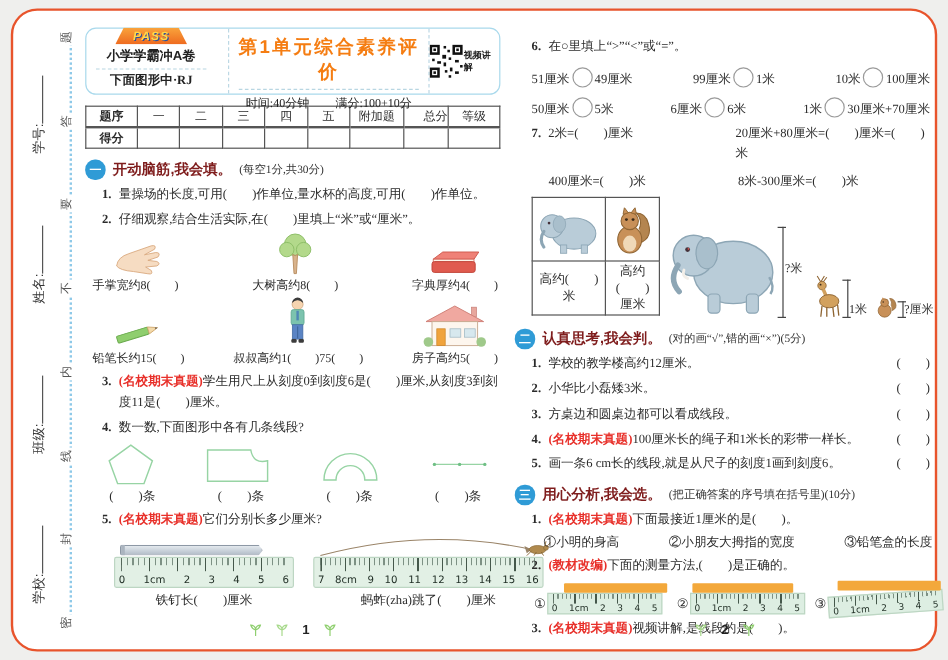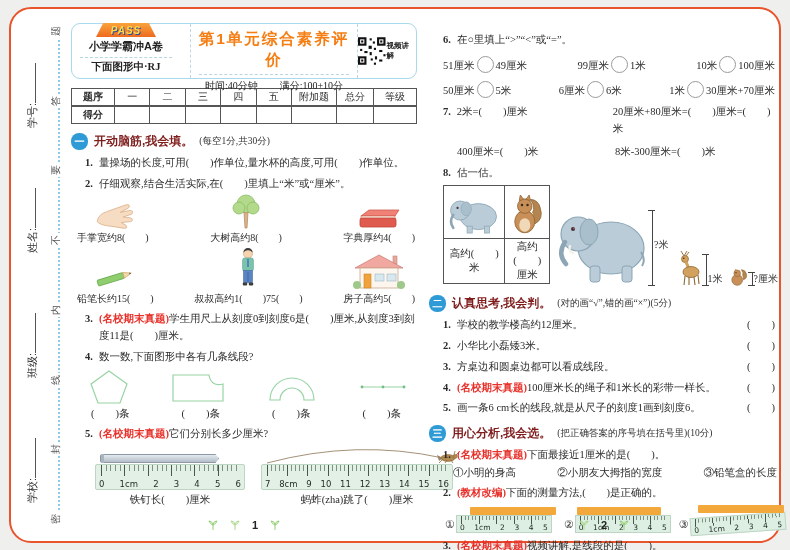--- a/index.html
+++ b/index.html
@@ -38,21 +38,21 @@
   .meta{display:flex;justify-content:center;gap:22px;font-size:10px;color:#222;margin-top:4px;}
   .hb-right{width:58px;display:flex;flex-direction:row;align-items:center;justify-content:center;gap:1px;}
   .qr-cap{font-family:"Liberation Sans",sans-serif;font-weight:bold;font-size:7.5px;color:#222;}
 
   
   .score-table{width:100%;border-collapse:collapse;margin-top:9px;table-layout:fixed;}
   .score-table td{border:1px solid #555;height:16px;text-align:center;font-size:10px;padding:0;}
   .score-table tr:first-child td{border-bottom:2px solid #555;}
   .score-table td:first-child{width:42px;font-weight:bold;}
   .score-table td:nth-child(7){width:44px;}
-  .score-table td:nth-child(8){width:36px;}
+  .score-table td:nth-child(8){width:36px;text-align:right;}
   .score-table td:nth-child(9){width:42px;}
 
   
   .sec-head{display:flex;align-items:center;gap:6px;margin:9px 0 2px 0;}
   .sec-icon{width:17px;height:17px;border-radius:8px;background:#2f9bd6;color:#fff;
     font-family:"Liberation Sans",sans-serif;font-weight:bold;font-size:10px;
     display:flex;align-items:center;justify-content:center;flex:0 0 auto;}
   .sec-title{font-family:"Liberation Sans",sans-serif;font-weight:bold;font-size:12px;color:#7f1d1d;}
   .sec-note{font-size:9.5px;color:#333;}
   .q{font-size:10.5px;line-height:1.62;margin:4px 0 0 28px;text-indent:-14px;}
@@ -431,21 +431,20 @@
     <div class="q7row" style="margin-left:14px;">
       <span class="qnum">7.</span>
       <span class="q7a">2米=(　　)厘米</span>
       <span>20厘米+80厘米=(　　)厘米=(　　)米</span>
     </div>
     <div class="q7row">
       <span class="q7a">400厘米=(　　)米</span>
       <span>8米-300厘米=(　　)米</span>
     </div>
 
-    <div class="q"><span class="qnum">8.</span><span>估一估。</span></div>
 
     <div class="est-row">
       <table class="est-table">
         <tbody>
             <tr>
           <td class="est-ico-cell">
             <svg width="52" height="42" viewBox="0 0 60 48">
                   <ellipse cx="35" cy="27" rx="21" ry="15" fill="#b9ccd8" stroke="#8da6b5" stroke-width="1"></ellipse>
                   <rect x="22" y="38" width="6" height="8" fill="#b9ccd8" stroke="#8da6b5" stroke-width="0.8"></rect>
                   <rect x="42" y="38" width="6" height="8" fill="#b9ccd8" stroke="#8da6b5" stroke-width="0.8"></rect>

